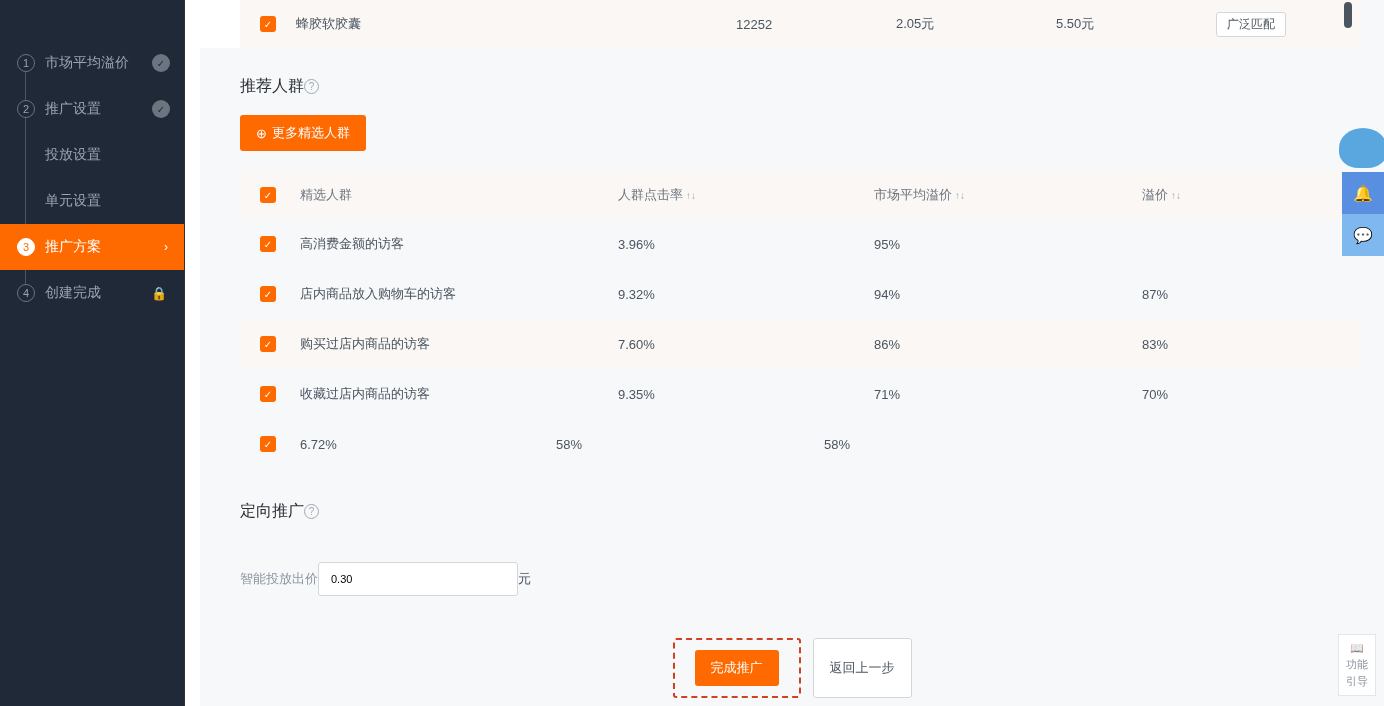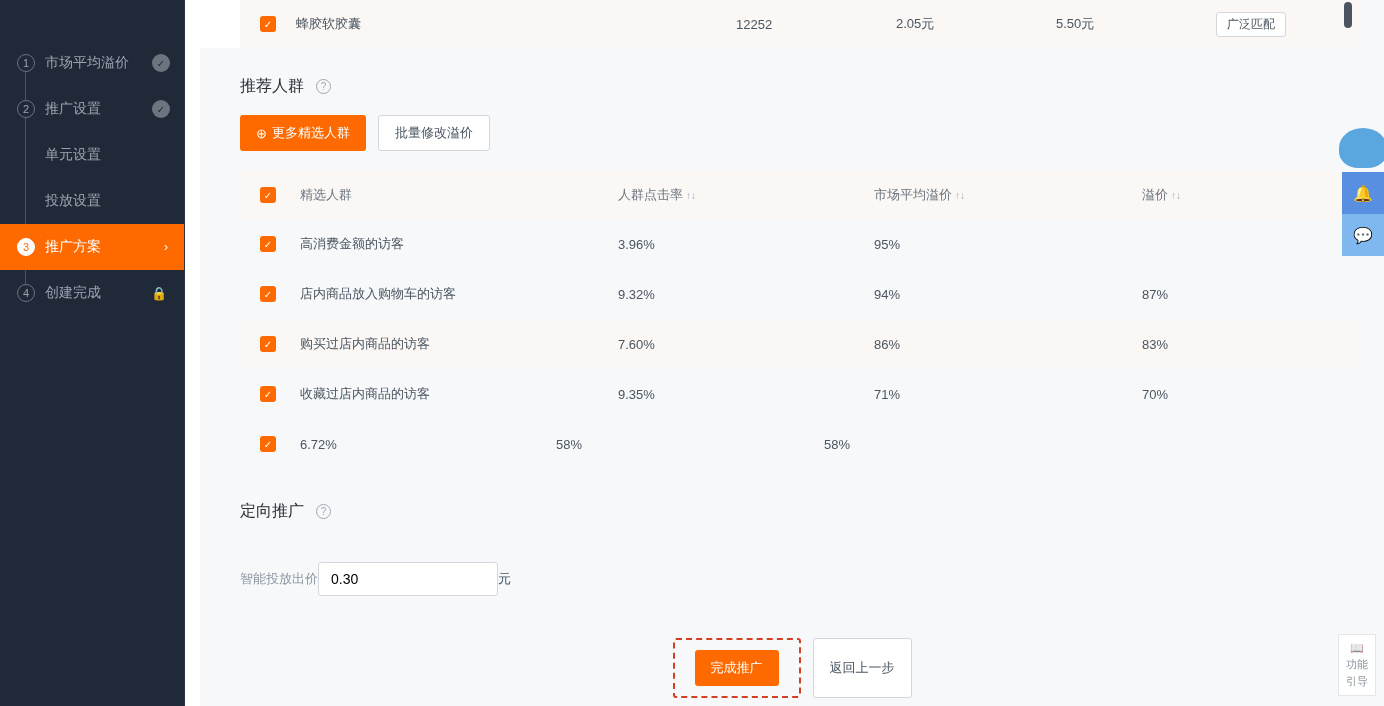--- a/index.html
+++ b/index.html
@@ -14,34 +14,34 @@
 .sub{display:flex;align-items:center;height:46px;padding-left:45px;color:#9aa3b0;font-size:14px}
 .lock{position:absolute;right:16px;color:#6b7280;font-size:13px}
 .vline{position:absolute;left:25px;top:60px;width:1px;height:240px;background:#4b5563;z-index:0}
 .main{position:absolute;left:200px;top:0;right:0;bottom:0;background:#f7f8fa}
 .card{background:#fff;margin:0 24px 0 0}
 .prodrow{display:flex;align-items:center;height:48px;padding:0 20px;background:#faf7f4;font-size:13px;color:#4a5560}
 .check-sq{width:16px;height:16px;border-radius:3px;background:#ff6a00;margin-right:20px;display:flex;align-items:center;justify-content:center;color:#fff;font-size:10px}
 .prodrow .c1{width:440px}.prodrow .c2{width:160px}.prodrow .c3{width:160px}.prodrow .c4{width:160px}
 .tagbtn{border:1px solid #d3d7dd;border-radius:3px;padding:3px 10px;font-size:12px;color:#4a5560;background:#fff}
 .section{padding:28px 0 12px 40px}
-.sec-title{font-size:16px;color:#2a2f36;margin-bottom:18px;display:flex;align-items:center;gap:12px}
+.sec-title{font-size:16px;color:#2a2f36;margin-bottom:18px;display:flex;align-items:center;gap:0}
 .help{width:15px;height:15px;border:1px solid #a1a8b3;border-radius:50%;display:inline-flex;align-items:center;justify-content:center;font-size:10px;color:#a1a8b3}
 .btnrow{display:flex;gap:12px;margin-bottom:20px}
 .obtn{background:#ff6a00;color:#fff;border:none;border-radius:3px;padding:9px 16px;font-size:13px;cursor:pointer;display:flex;align-items:center;gap:5px}
 .wbtn{background:#fff;border:1px solid #d3d7dd;border-radius:3px;padding:8px 16px;font-size:13px;color:#4a5560;cursor:pointer}
 .tbl{width:1120px}
 .thead{display:flex;align-items:center;height:48px;padding:0 20px;background:#faf7f4;font-size:13px;color:#6c7580}
 .trow{display:flex;align-items:center;height:50px;padding:0 20px;font-size:13px;color:#4a5560}
 .trow.alt{background:#faf7f4}
 .tc0{width:40px}.tc1{width:318px}.tc2{width:256px}.tc3{width:268px}.tc4{width:160px}
 .sort{font-size:10px;color:#a1a8b3;margin-left:3px}
 .field{display:flex;align-items:center;padding:10px 40px 30px}
 .flabel{font-size:13px;color:#8c95a1}
-.finput{width:180px;height:34px;border:1px solid #d3d7dd;border-radius:3px;padding:0 12px;font-size:14px}
+.finput{width:200px;height:34px;border:1px solid #d3d7dd;border-radius:3px;padding:0 12px;font-size:11px}
 .unit{font-size:13px;color:#4a5560}
 .footer{display:flex;gap:12px;justify-content:center;padding:12px 0 30px}
 .actionwrap{border:2px dashed #d14020;padding:10px 20px;border-radius:3px}
 .scrollbar{position:absolute;right:8px;top:2px;width:8px;height:26px;background:#4b5560;border-radius:4px}
 .float-right{position:absolute;right:0;top:128px;width:42px}
 .elephant{width:48px;height:40px;background:#5aa7e0;border-radius:50% 50% 40% 40%;position:relative;margin-bottom:4px;margin-left:-3px}
 .fbtn{width:42px;height:42px;display:flex;align-items:center;justify-content:center;color:#fff;font-size:16px}
 .fbtn.blue{background:#588fe0}
 .fbtn.light{background:#7eb8ef}
 .guide{position:absolute;right:8px;bottom:10px;width:38px;height:62px;border:1px solid #e3e6eb;background:#fff;display:flex;flex-direction:column;align-items:center;justify-content:center;font-size:11px;color:#8c95a1;gap:2px}
@@ -56,24 +56,24 @@
     <span class="num">1</span>
     <span>市场平均溢价</span>
     <span class="check">✓</span>
   </div>
   <div class="step">
     <span class="num">2</span>
     <span>推广设置</span>
     <span class="check">✓</span>
   </div>
   <div class="sub">
-      <span>单元设置</span>
+      <span>投放设置</span>
     </div>
   <div class="sub">
-      <span>投放设置</span>
+      <span>单元设置</span>
     </div>
   <div class="step active">
     <span class="num">3</span>
     <span>推广方案</span>
     <span class="chev">›</span>
   </div>
   <div class="step">
     <span class="num">4</span>
     <span>创建完成</span>
     <span class="lock">🔒</span>
@@ -96,21 +96,20 @@
   <div class="section">
     <div class="sec-title">
       <span>推荐人群</span>
       <span class="help">?</span>
     </div>
     <div class="btnrow">
       <button class="obtn">
           <span>⊕</span>
           <span>更多精选人群</span>
         </button>
-      <button class="wbtn">批量修改溢价</button>
     </div>
     <div class="tbl">
       <div class="thead">
         <span class="tc0">
             <span class="check-sq">✓</span>
           </span>
         <span class="tc1">精选人群</span>
         <span class="tc2"><span>人群点击率</span><span class="sort">↑↓</span></span>
         <span class="tc3"><span>市场平均溢价</span><span class="sort">↑↓</span></span>
         <span class="tc4"><span>溢价</span><span class="sort">↑↓</span></span>

